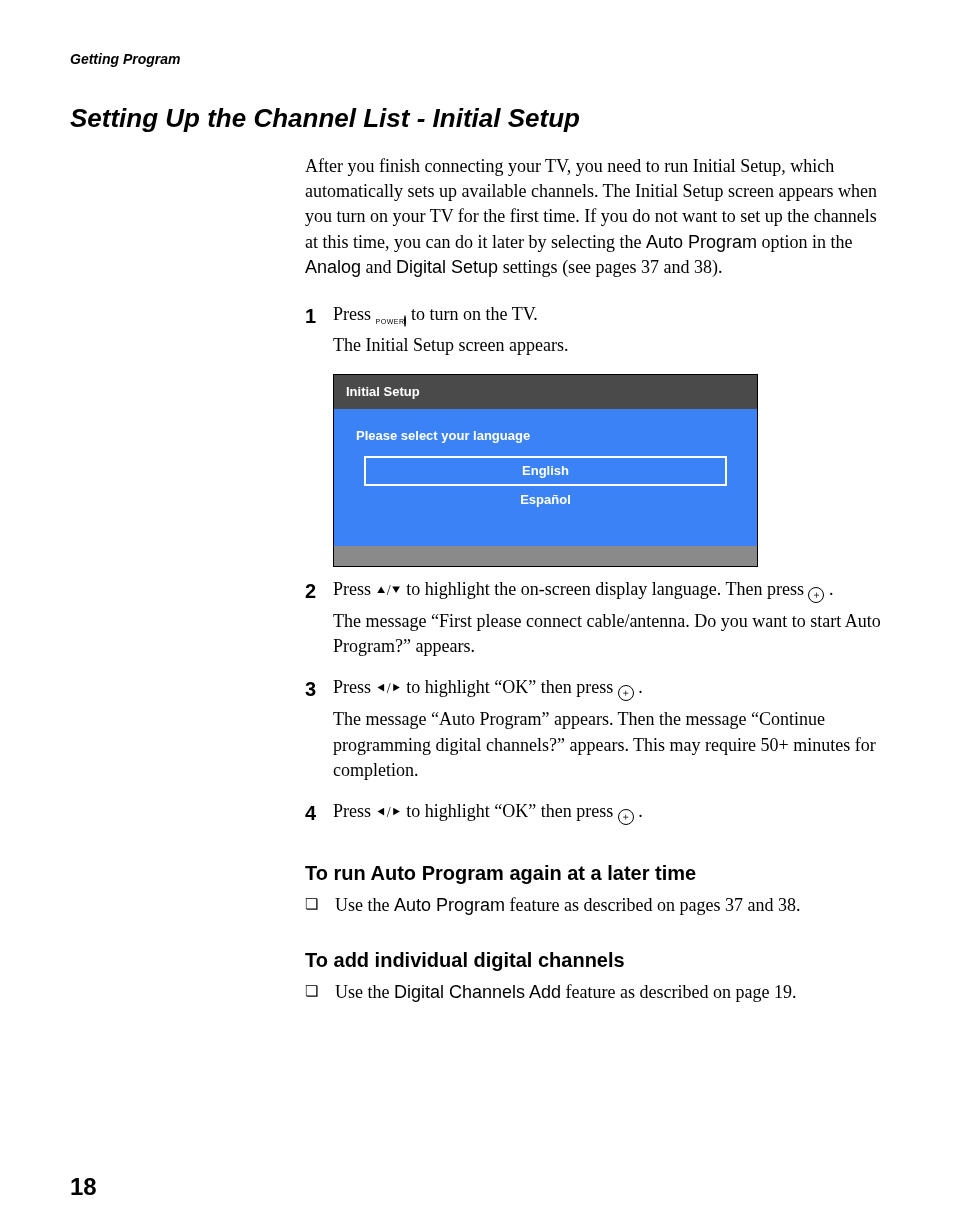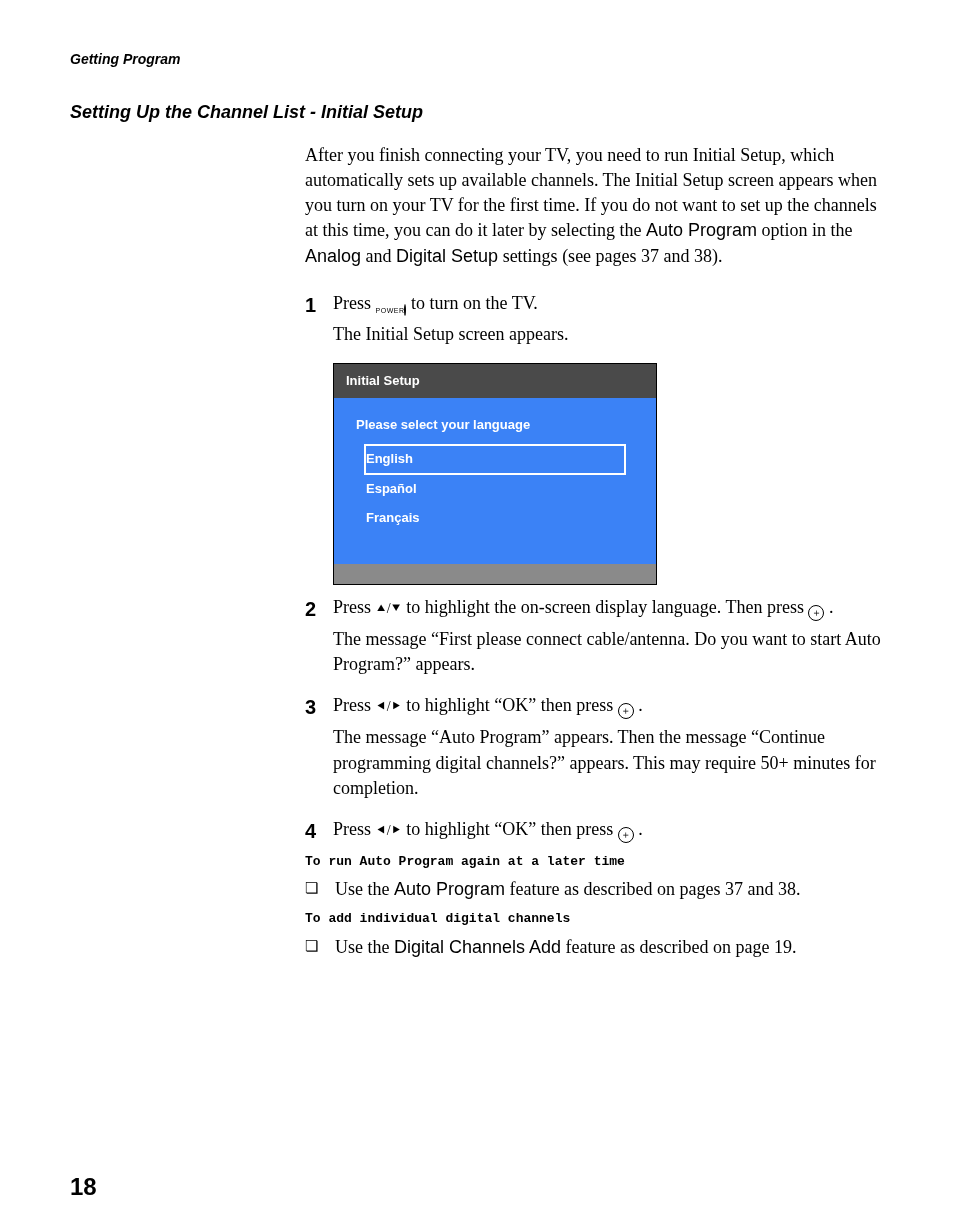--- a/index.html
+++ b/index.html
@@ -16,21 +16,21 @@
     font-family: Arial, Helvetica, sans-serif;
     font-weight: bold;
     font-style: italic;
     font-size: 14px;
     margin-bottom: 30px;
   }
   .page-title {
     font-family: Arial, Helvetica, sans-serif;
     font-weight: bold;
     font-style: italic;
-    font-size: 18px;
+    font-size: 26px;
     margin: 0 0 16px 0;
   }
   .body-col {
     margin-left: 235px;
   }
   .intro {
     margin-bottom: 22px;
   }
   .sans { font-family: Arial, Helvetica, sans-serif; }
   .step {
@@ -69,21 +69,21 @@
     margin: 1px auto 0;
   }
   .select-btn {
     display: inline-block;
     width: 16px; height: 16px;
     border: 1px solid #000; border-radius: 50%;
     font-size: 10px; text-align: center; line-height: 14px;
     vertical-align: -3px;
   }
   .tv-screen {
-    width: 324px;
+    width: 425px;
     margin: 10px 0 10px 28px;
     font-family: Arial, Helvetica, sans-serif;
     color: #fff;
     font-size: 13px;
     background: #9a9a9a;
     border: 1px solid #000;
   }
   .tv-titlebar {
     background: #4a4a4a;
     padding: 8px 12px;
@@ -92,37 +92,37 @@
   .tv-main {
     background: #3b82f6;
     padding: 18px 22px 30px;
   }
   .tv-prompt {
     font-weight: bold;
     margin-bottom: 12px;
   }
   .tv-options { padding: 0 10px; }
   .tv-option {
-    text-align: left;
+    text-align: center;
     padding: 4px 0;
     margin-bottom: 3px;
     font-weight: bold;
   }
   .tv-option.selected {
     outline: 2px solid #fff;
   }
   .tv-footer {
     background: #8a8a8a;
     height: 20px;
   }
   .sub-head {
-    font-family: Liberation Mono, monospace;
-    font-weight: bold;
-    font-size: 13px;
-    margin: 4px 0 6px 0;
+    font-family: Liberation Sans, sans-serif;
+    font-weight: bold;
+    font-size: 20px;
+    margin: 28px 0 6px 0;
   }
   .check-row {
     display: flex;
     align-items: flex-start;
     margin: 4px 0 8px 0;
   }
   .checkbox {
     font-size: 15px;
     width: 30px;
     flex-shrink: 0;
@@ -165,21 +165,20 @@
     </div>
   </div>
 
   <div class="tv-screen">
     <div class="tv-titlebar">Initial Setup</div>
     <div class="tv-main">
       <div class="tv-prompt">Please select your language</div>
       <div class="tv-options">
         <div class="tv-option selected">English</div>
         <div class="tv-option">Español</div>
-        <div class="tv-option">Français</div>
       </div>
     </div>
     <div class="tv-footer"></div>
   </div>
 
   <div class="step">
     <div class="step-num">2</div>
     <div class="step-body">
       <p>
         <span>Press </span><span class="arrow-filled">⯅</span><span class="arrow-filled">/</span><span class="arrow-filled">⯆</span><span> to highlight the on-screen display language. Then press </span> <span class="select-btn">＋</span><span> .</span>

